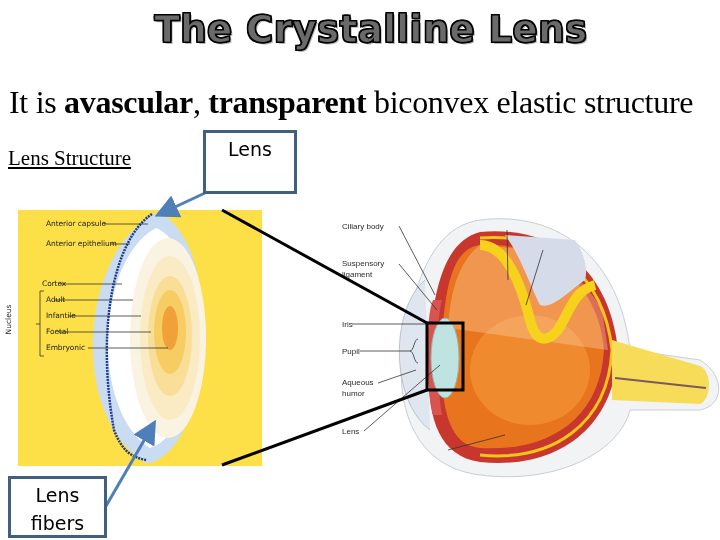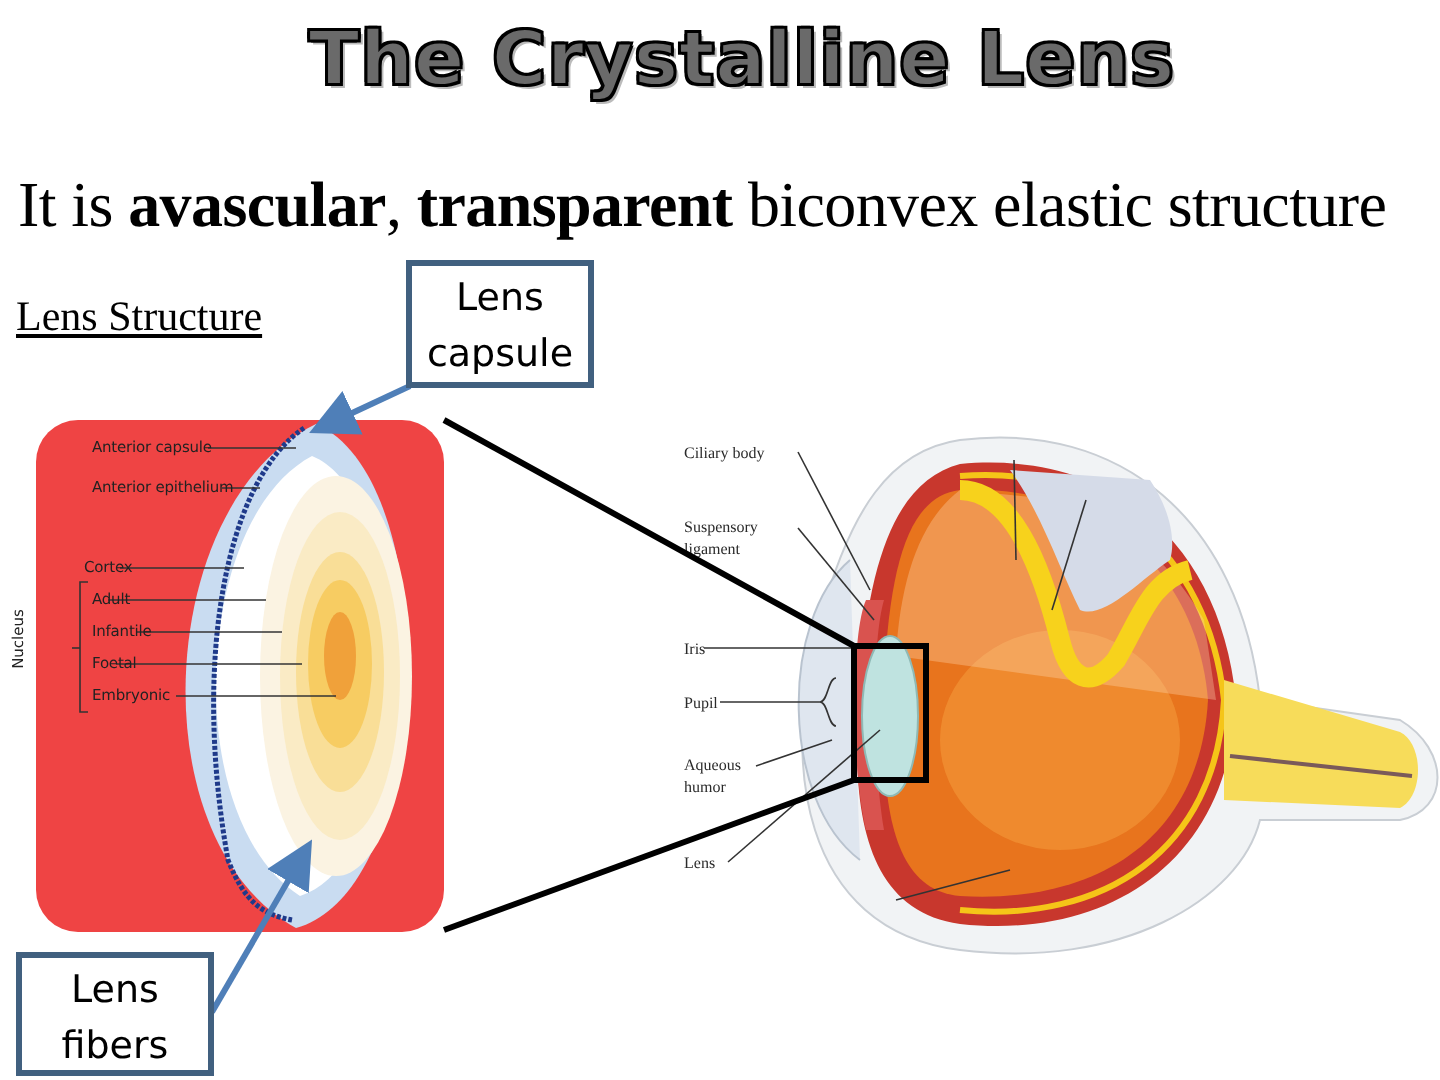--- a/index.html
+++ b/index.html
@@ -30,38 +30,37 @@
     .callout {
       position: absolute; box-sizing: border-box; border: 3px solid #41607f;
       background: #ffffff; text-align: center;
       font-family: "DejaVu Sans", sans-serif; font-size: 19px; color: #000;
       line-height: 28px;
     }
     .callout-capsule { left: 203px; top: 130px; width: 94px; height: 64px; padding-top: 2px; }
     .callout-fibers { left: 8px; top: 476px; width: 99px; height: 62px; padding-top: 2px; }
 
     .lens-panel {
-      position: absolute; left: 18px; top: 210px; width: 204px; height: 256px;
-      background: #ef4444;
-      border-radius: 21px;
+      position: absolute; left: 18px; top: 210px; width: 244px; height: 256px;
+      background: #fde047;
     }
     .lens-panel svg { position: absolute; left: 0; top: 0; }
     .lens-label {
       position: absolute; font-family: "DejaVu Sans", sans-serif; font-size: 7.5px;
       color: #222; white-space: nowrap; letter-spacing: -0.1px;
     }
     .nucleus-label {
       position: absolute; left: -6px; top: 315px;
       transform: rotate(-90deg); font-family: "DejaVu Sans", sans-serif;
       font-size: 7.5px; color: #222;
     }
 
     .eye-panel { position: absolute; left: 330px; top: 200px; width: 390px; height: 280px; }
     .eye-label {
-      position: absolute; font-family: Liberation Serif, serif; font-size: 8px;
+      position: absolute; font-family: Liberation Sans, sans-serif; font-size: 8px;
       color: #2a2a2a; white-space: nowrap; line-height: 11px; text-align: center;
     }
 
     .overlay { position: absolute; left: 0; top: 0; pointer-events: none; }
   </style>
 </head>
 <body>
 
 <div class="slide-title">The Crystalline Lens</div>
 
@@ -162,18 +161,17 @@
   <line x1="222" y1="465" x2="427" y2="390" stroke="#000" stroke-width="3"></line>
 
   <rect x="427" y="323" width="36" height="67" fill="none" stroke="#000" stroke-width="3"></rect>
 
   <line x1="205" y1="193" x2="160" y2="214" stroke="#4f7fb8" stroke-width="3" marker-end="url(#arrowhead)"></line>
   <line x1="106" y1="506" x2="153" y2="425" stroke="#4f7fb8" stroke-width="3" marker-end="url(#arrowhead)"></line>
 </svg>
 
 <div class="callout callout-capsule">
   <div>Lens</div>
-  <div>capsule</div>
 </div>
 <div class="callout callout-fibers">
   <div>Lens</div>
   <div>fibers</div>
 </div>
 
 </body></html>

